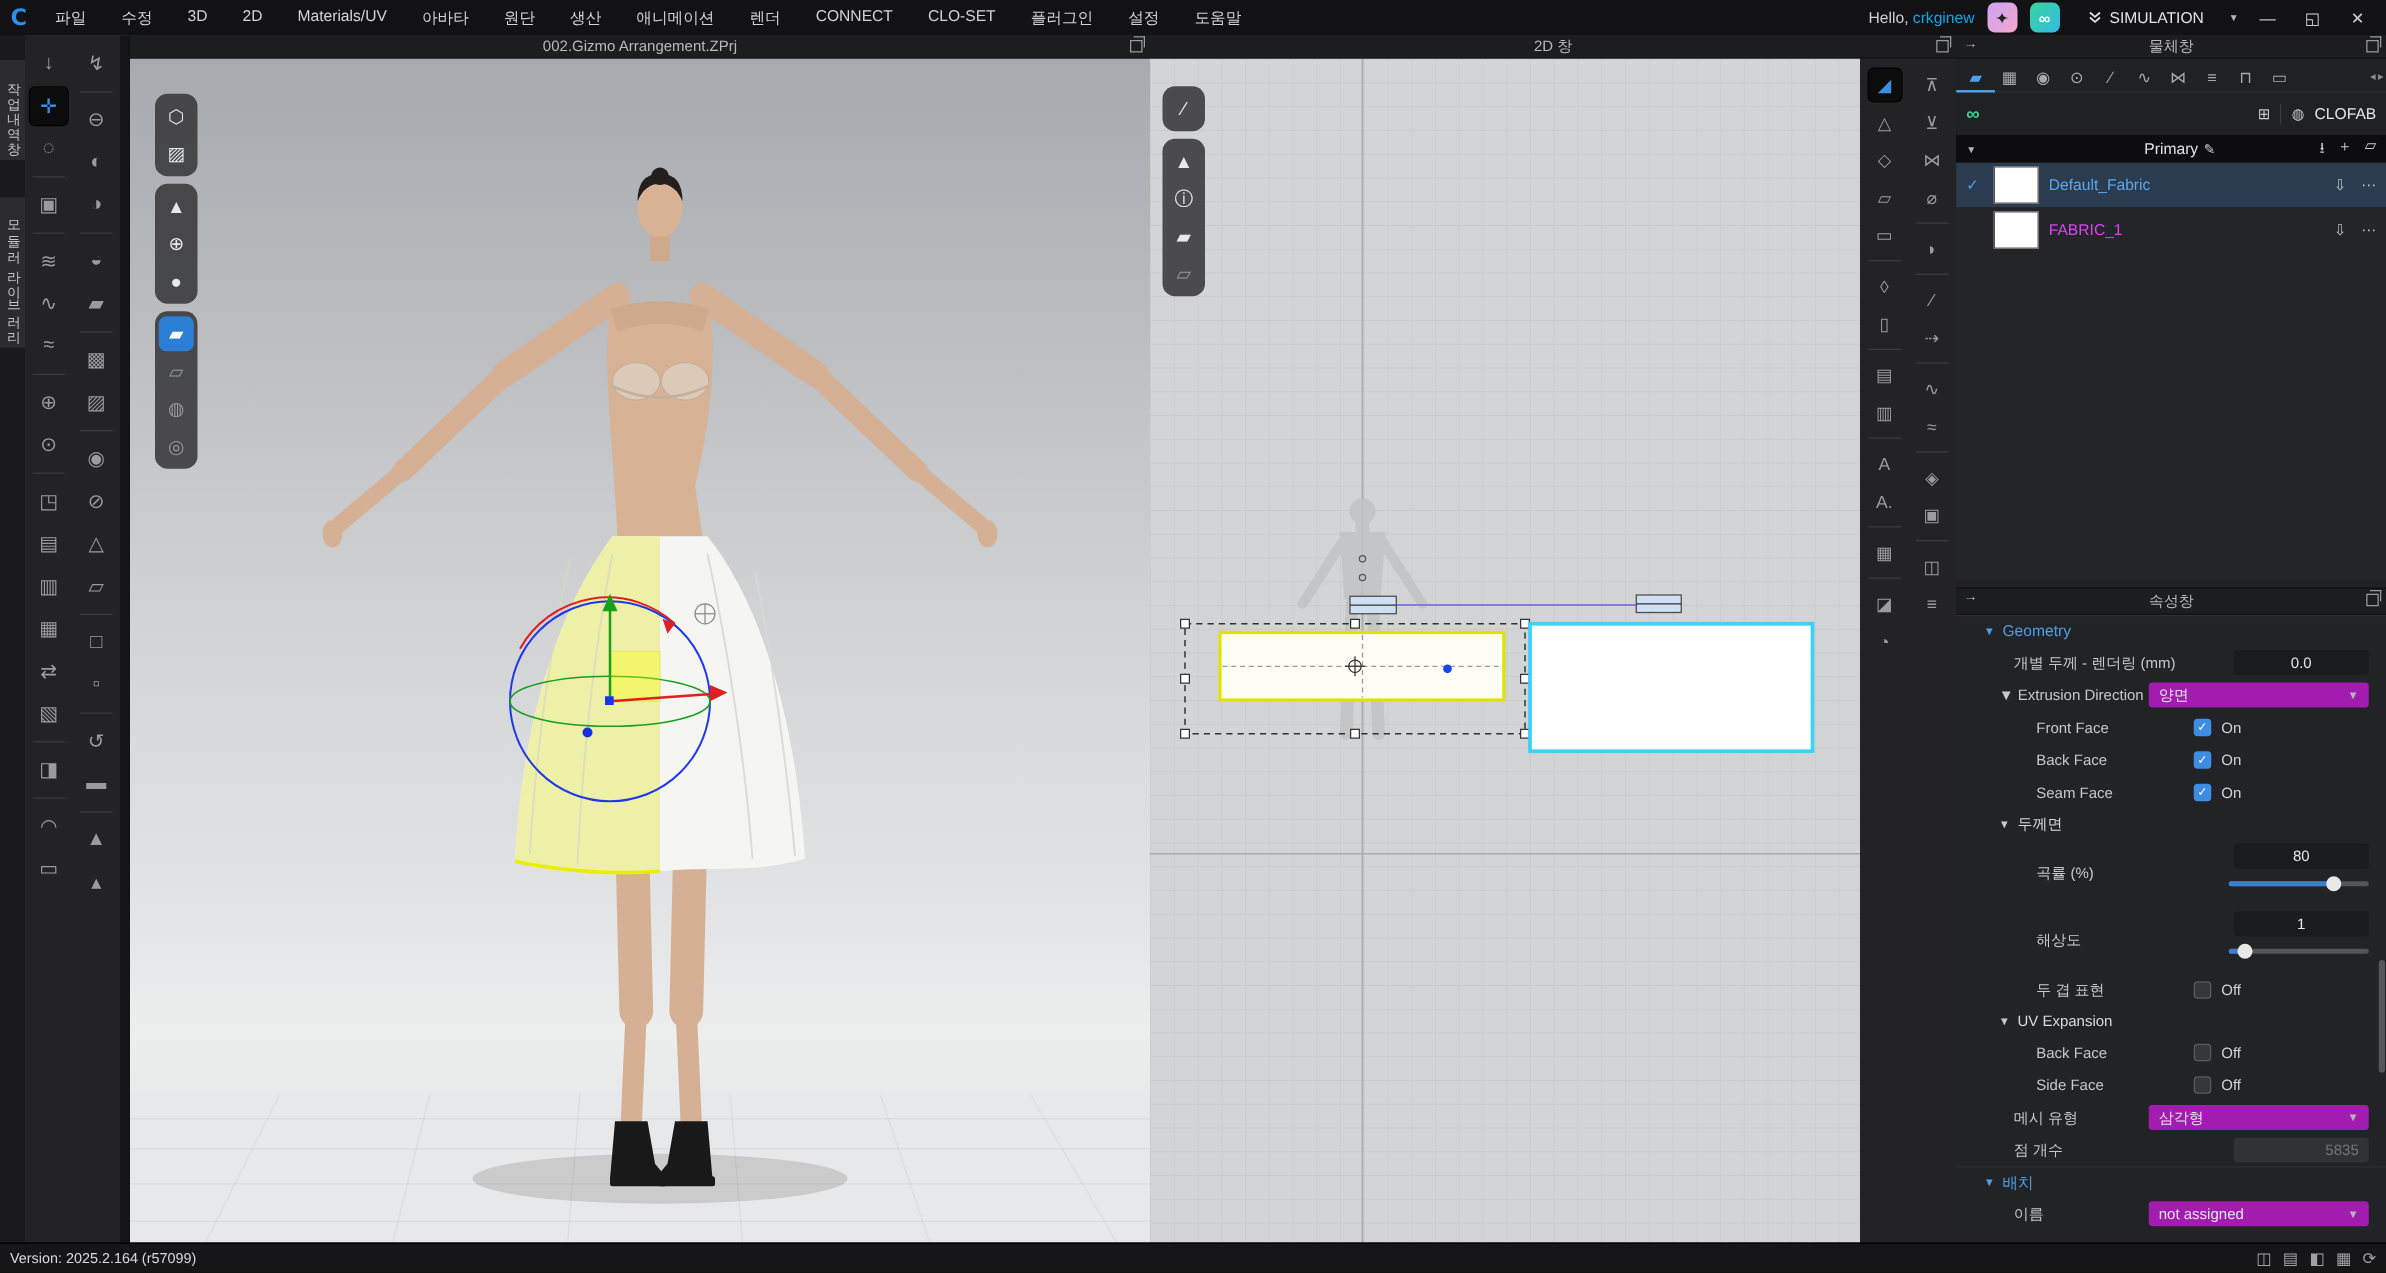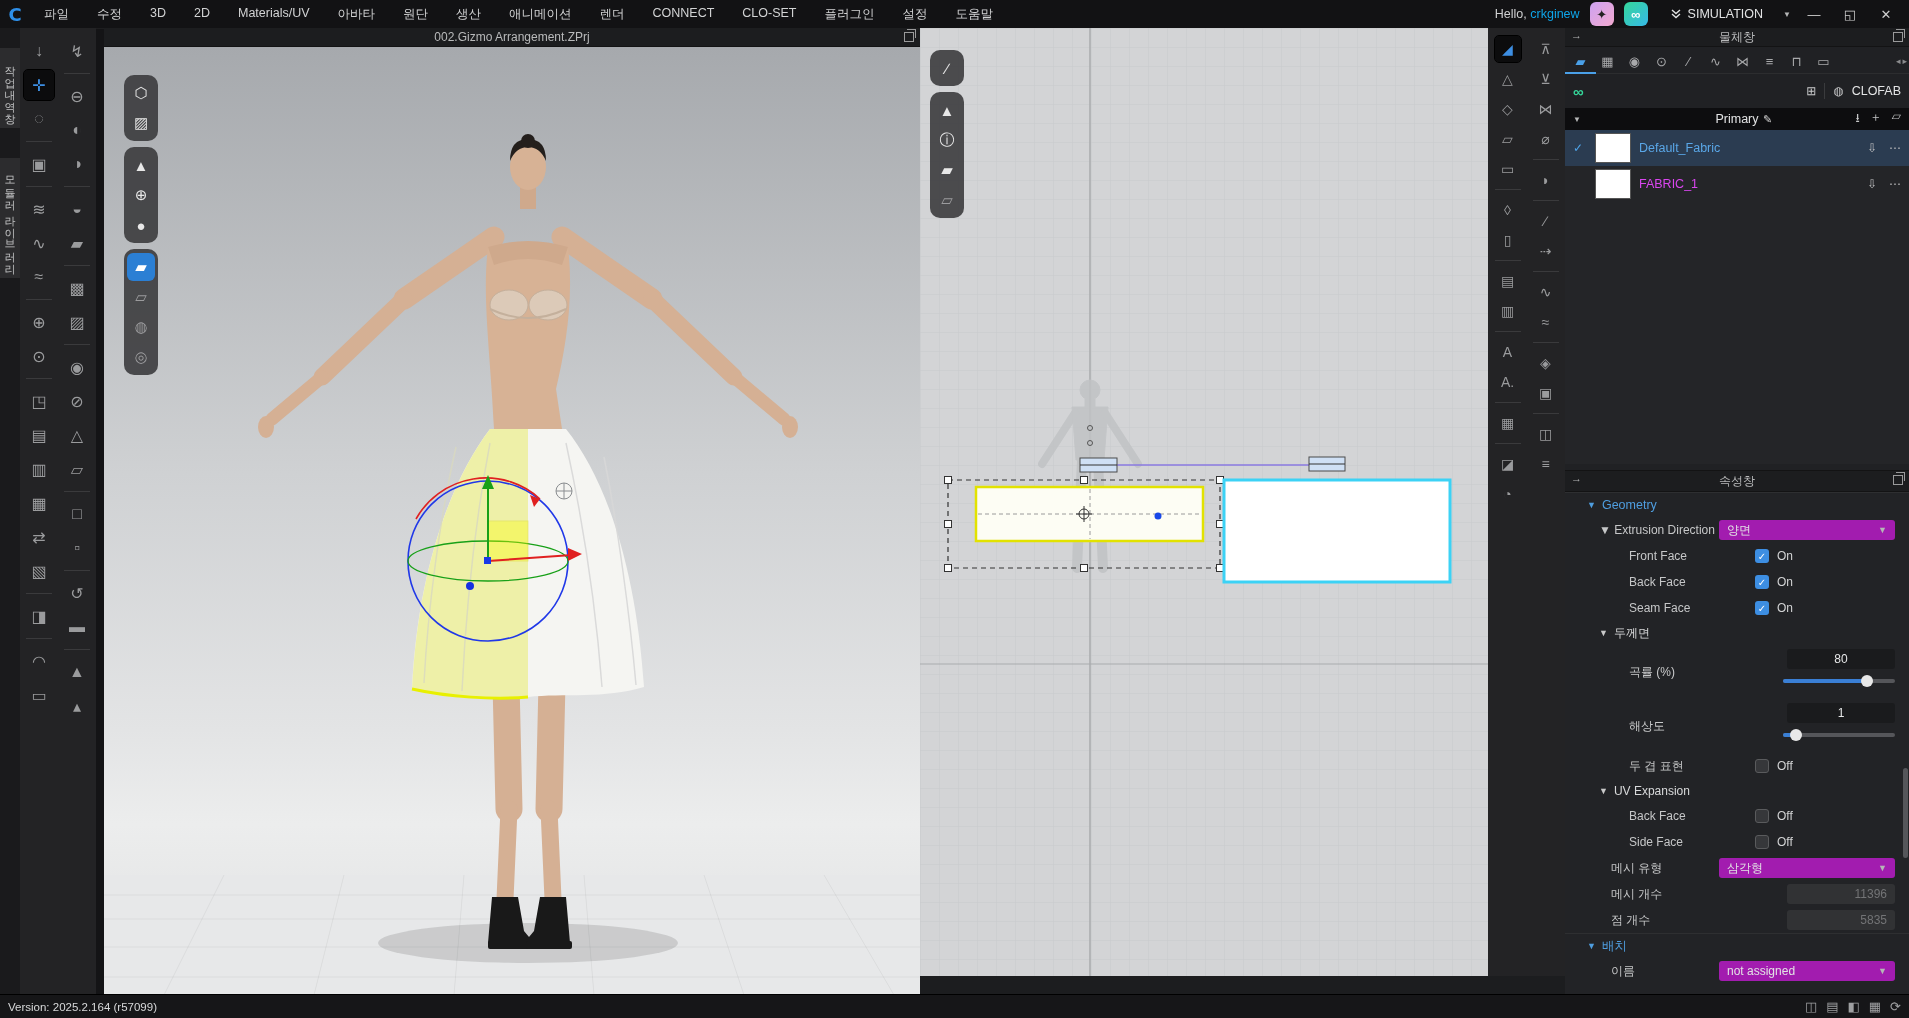--- a/index.html
+++ b/index.html
@@ -338,20 +338,24 @@
             </div>
             <div class="ovl-btn">
               <span class="dim">◎</span>
             </div>
           </div>
         </div>
     </div>
   </div>
 
   <div class="win" id="win2d">
+    <div class="win-head">
+      <span class="win-title">2D 창</span>
+      <span class="float-ic"></span>
+    </div>
     <div id="view2d">
       <div id="canvas2d">
         <svg class="svgwrap" width="568" height="948" viewBox="0 0 568 948">
           <defs>
             <pattern id="g19" width="19" height="19" patternUnits="userSpaceOnUse">
               <path d="M19 0 H0 V19" fill="none" stroke="#c8c9cb" stroke-width="1"></path>
             </pattern>
           </defs>
           <rect width="568" height="948" fill="url(#g19)"></rect>
           <line x1="170" y1="0" x2="170" y2="948" stroke="#a9abad" stroke-width="1.5"></line>
@@ -540,20 +544,24 @@
       <span class="dock-arrow">→</span>
       <span class="win-title">속성창</span>
       <span class="float-ic"></span>
     </div>
     <div id="props">
         <div class="psec">
           <span class="car">▼</span>
           <span>Geometry</span>
         </div>
         <div class="prow">
+          <span class="lbl ind1">개별 두께 - 렌더링 (mm)</span>
+          <div class="pfield">0.0</div>
+        </div>
+        <div class="prow">
           <span class="lbl ind2" style="padding-left: 34px;">▼ Extrusion Direction</span>
           <div class="pdrop">
             <span>양면</span>
             <span class="dar">▼</span>
           </div>
         </div>
         <div class="prow">
           <span class="lbl ind2">Front Face</span>
           <span class="pcheck">
             <span class="cbox">✓</span>
@@ -618,24 +626,20 @@
             <span class="cbox off"></span>
             <span class="ckvl">Off</span>
           </span>
         </div>
         <div class="prow">
           <span class="lbl ind1">메시 유형</span>
           <div class="pdrop">
             <span>삼각형</span>
             <span class="dar">▼</span>
           </div>
-        </div>
-        <div class="prow">
-          <span class="lbl ind1">메시 개수</span>
-          <div class="pfield dis">11396</div>
         </div>
         <div class="prow">
           <span class="lbl ind1">점 개수</span>
           <div class="pfield dis">5835</div>
         </div>
         <div class="psec">
           <span class="car">▼</span>
           <span>배치</span>
         </div>
         <div class="prow">

